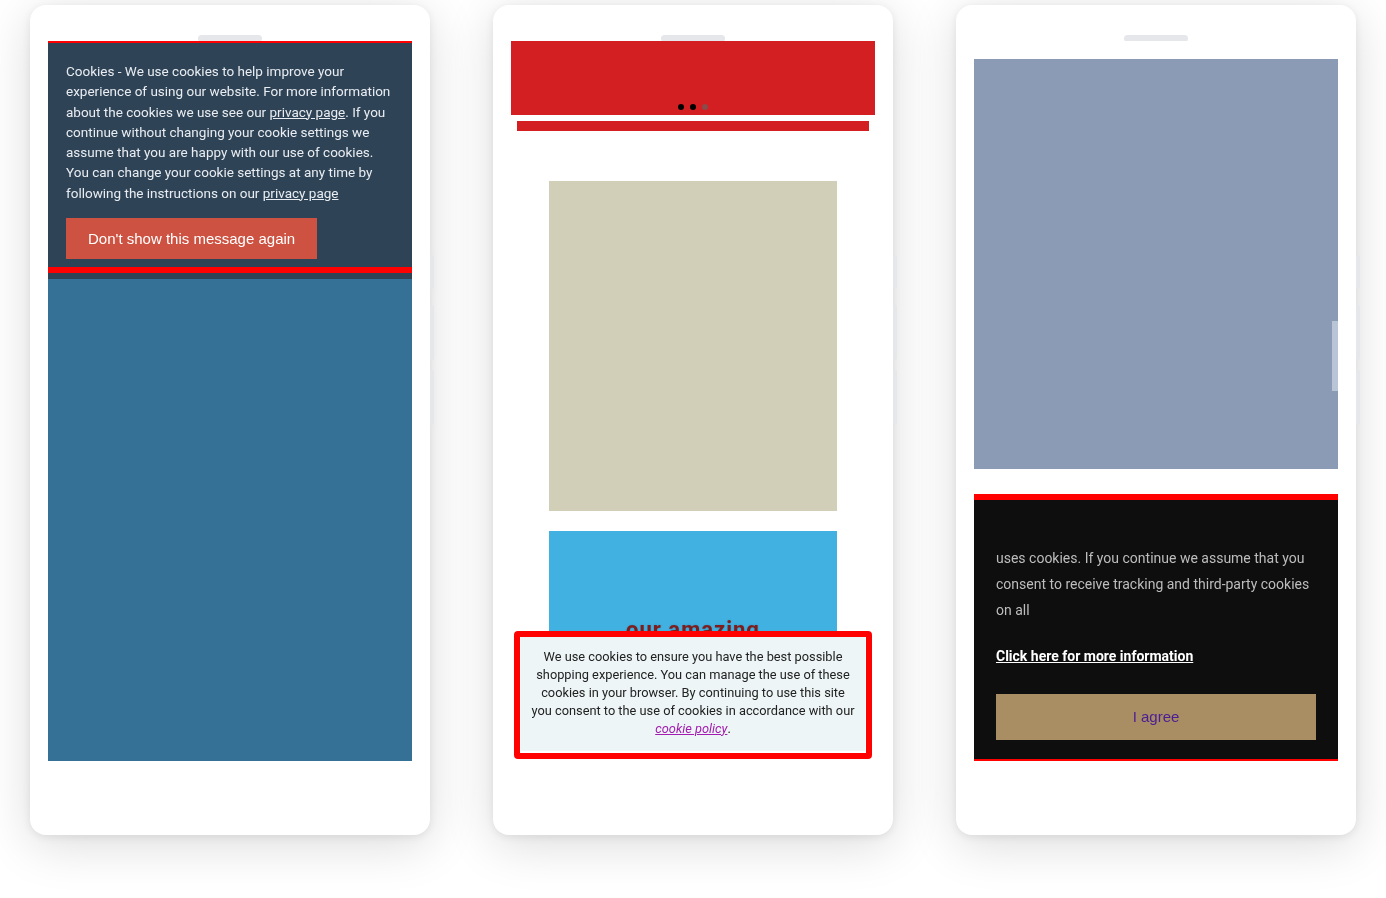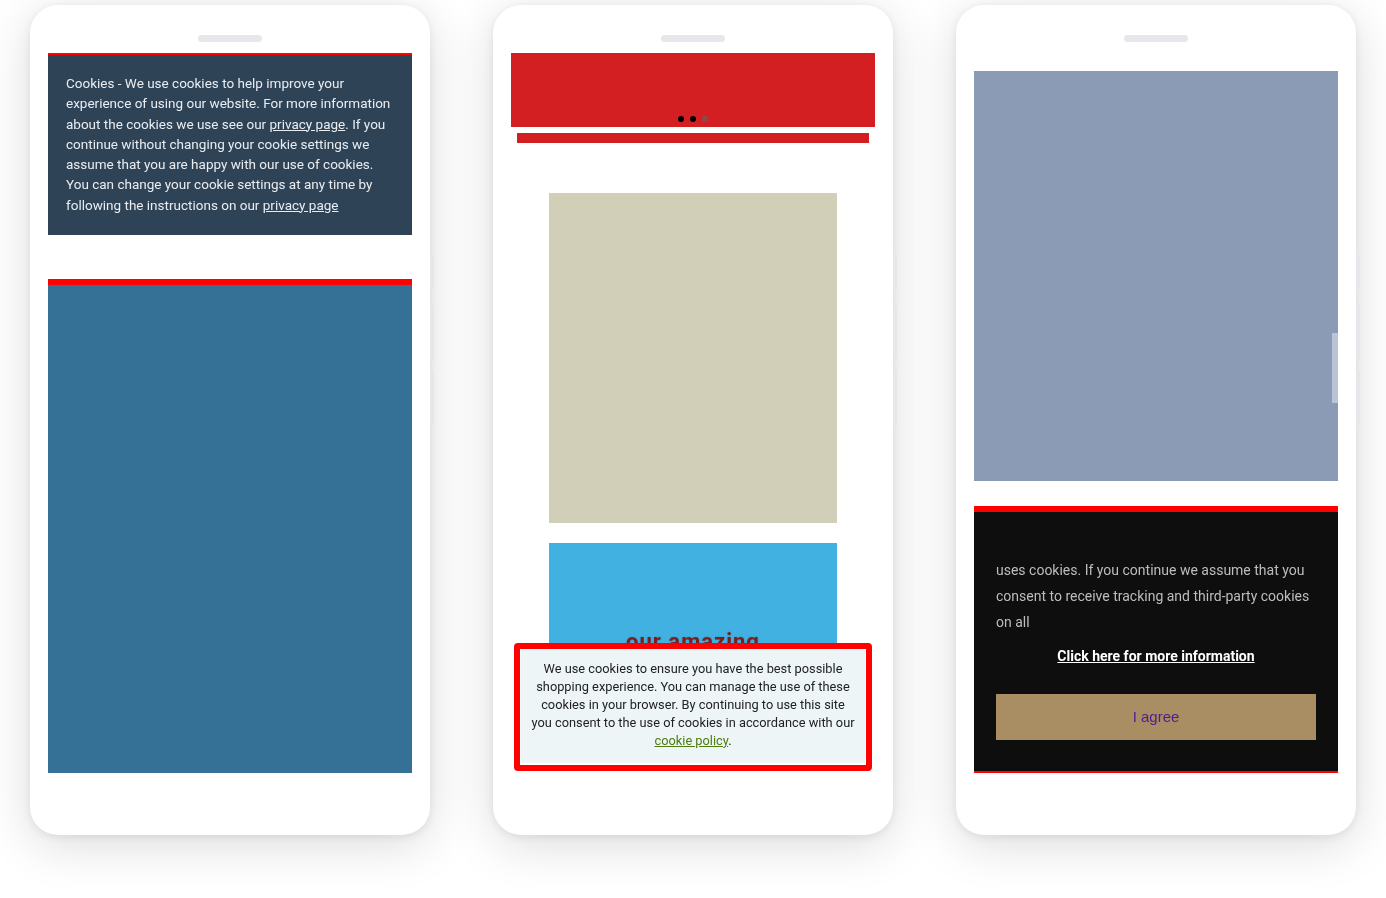--- a/index.html
+++ b/index.html
@@ -10,24 +10,24 @@
     height: 898px;
     display: flex;
     justify-content: space-between;
     align-items: flex-start;
     padding: 5px 30px 30px 30px;
   }
   .phone {
     width: 400px;
     height: 830px;
     background: #fff;
-    border-radius: 28px;
+    border-radius: 16px;
     box-shadow: 0 10px 50px rgba(0,0,0,.14), 0 2px 8px rgba(0,0,0,.08);
     position: relative;
-    padding: 48px 18px 20px 18px;
+    padding: 36px 18px 20px 18px;
   }
   .speaker {
     position: absolute;
     top: 30px;
     left: 50%;
     transform: translateX(-50%);
     width: 64px;
     height: 7px;
     background: #e5e7eb;
     border-radius: 4px;
@@ -138,21 +138,21 @@
     left: 10px; right: 10px; bottom: 10px;
     top: 595px;
     background: #edf5f6;
     color: #222;
     font-size: 12.8px;
     line-height: 1.4;
     text-align: center;
     padding: 12px 10px 4px;
     z-index:10;
   }
-  .p2-notice a { color: #4d7c0f; }
+  .p2-notice a { color: #a21caf; font-style: italic; }
 
   
   .p3-whitetop{
     position:absolute;top:0;left:0;right:0;height:18px;background:#fff;
   }
   .p3-bg {
     position: absolute;
     top: 18px; left: 0; right: 0;
     height: 410px;
     background: #8b9bb6;
@@ -170,22 +170,21 @@
     color: #bdbdbd;
     padding: 50px 22px 20px 22px;
     font-size: 14px;
     line-height: 1.85;
     z-index:10;
   }
   .p3-banner .more {
     color: #fff;
     font-weight: 700;
     display: block;
-    text-align: center;
-    margin-top: 8px;
+    margin-top: 20px;
   }
   .p3-btn {
     display: block;
     width: 100%;
     margin-top: 24px;
     background: #a88e62;
     color: #4c1d95;
     border: none;
     height: 46px;
     font-size: 15px;
@@ -198,20 +197,21 @@
 <div class="phone">
   <div class="speaker"></div>
   <div class="side-btn a"></div>
   <div class="side-btn b"></div>
   <div class="side-btn c"></div>
   <div class="screen">
     <div class="p1-bg"></div>
     <div class="p1-banner">
       <span>Cookies - We use cookies to help improve your experience of using our website. For more information about the cookies we use see our </span><a href="#">privacy page</a><span>. If you continue without changing your cookie settings we assume that you are happy with our use of cookies. You can change your cookie settings at any time by following the instructions on our </span><a href="#">privacy page</a>
       <br>
+      <button class="p1-btn">Don't show this message again</button>
     </div>
     <div class="highlight" style="top:-4px;left:-6px;right:-6px;height:236px"></div>
   </div>
 </div>
 
 <div class="phone">
   <div class="speaker"></div>
   <div class="side-btn a"></div>
   <div class="side-btn b"></div>
   <div class="side-btn c"></div>

